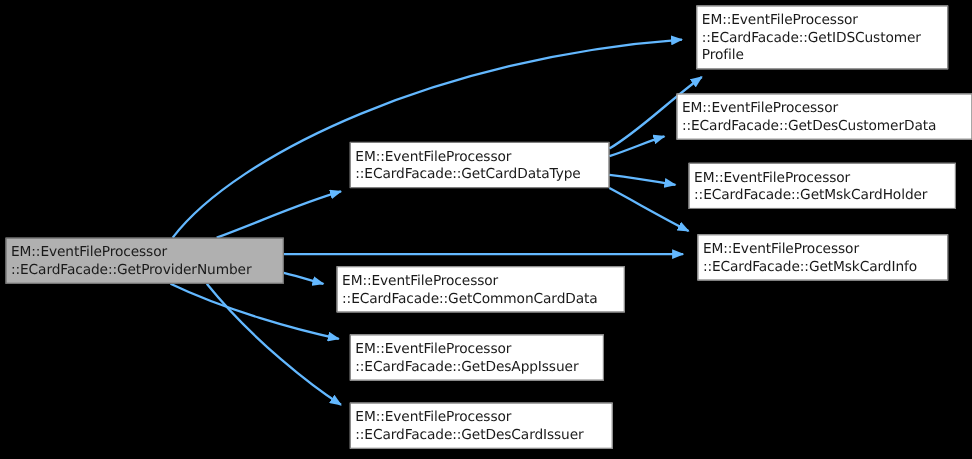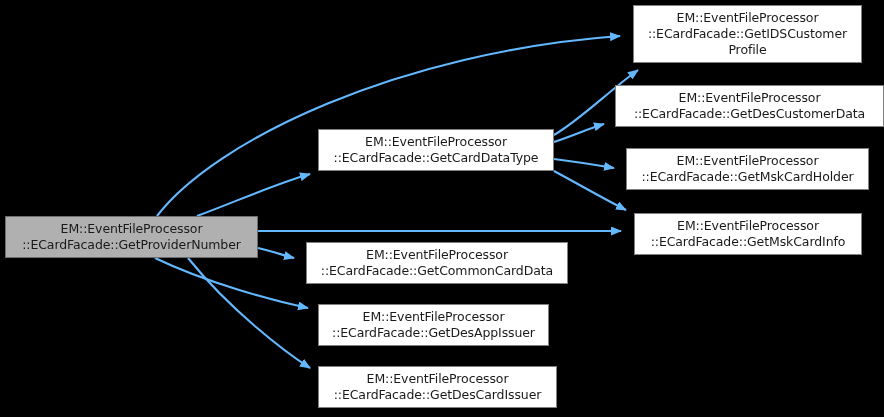--- a/index.html
+++ b/index.html
@@ -21,21 +21,21 @@
     top: 0;
     width: 884px;
     height: 417px;
   }
   .node {
     position: absolute;
     box-sizing: border-box;
     display: flex;
     align-items: center;
     justify-content: center;
-    text-align: center;
+    text-align: left;
     background: #ffffff;
     border: 1px solid #808080;
     color: #1a1a1a;
     font-size: 12.5px;
     line-height: 16px;
     letter-spacing: -0.1px;
     z-index: 5;
     white-space: pre-line;
     padding: 0 4px;
   }

